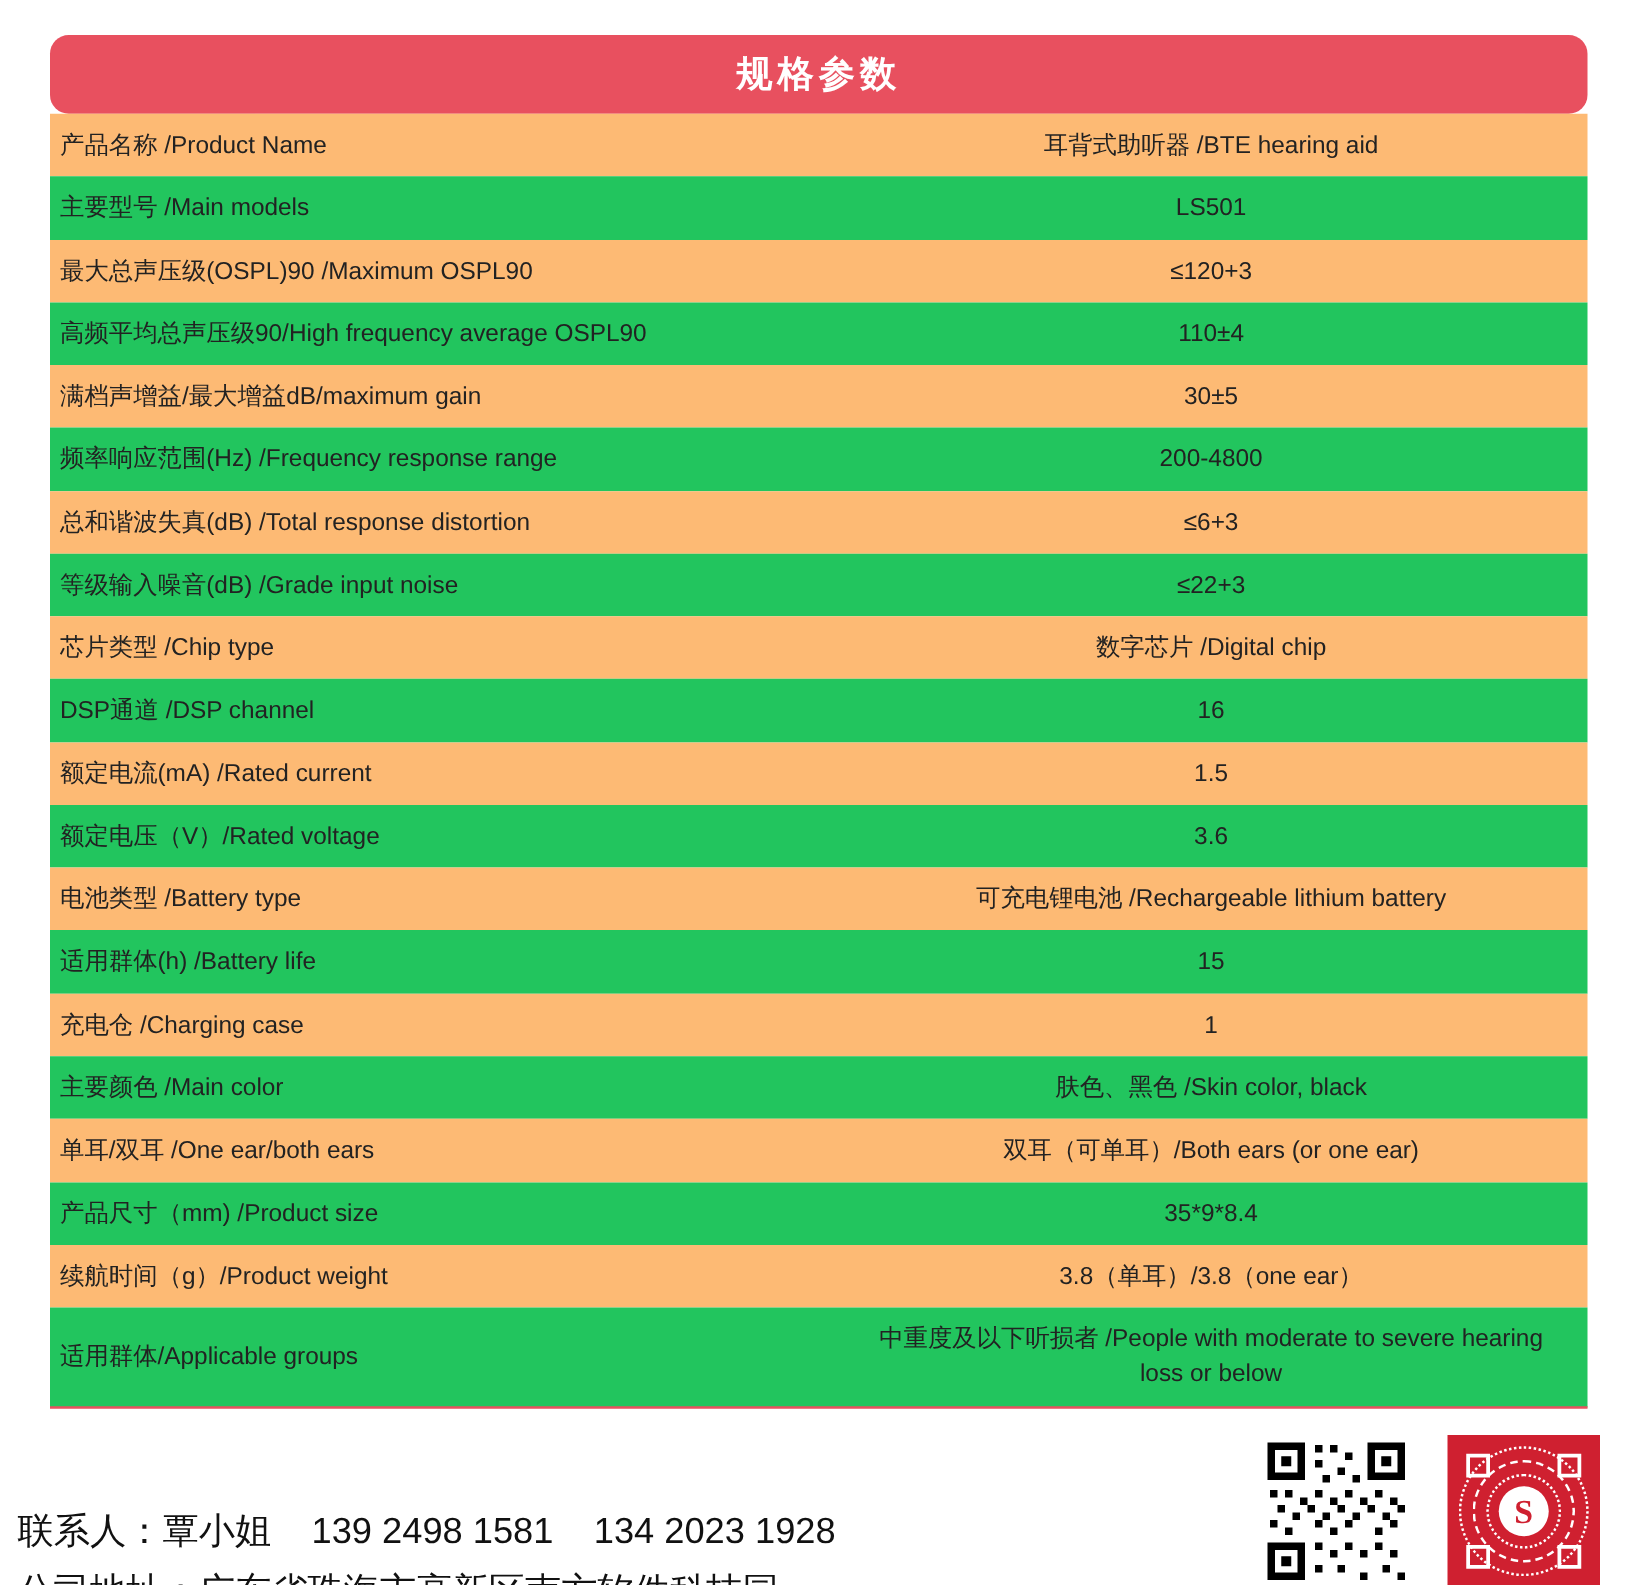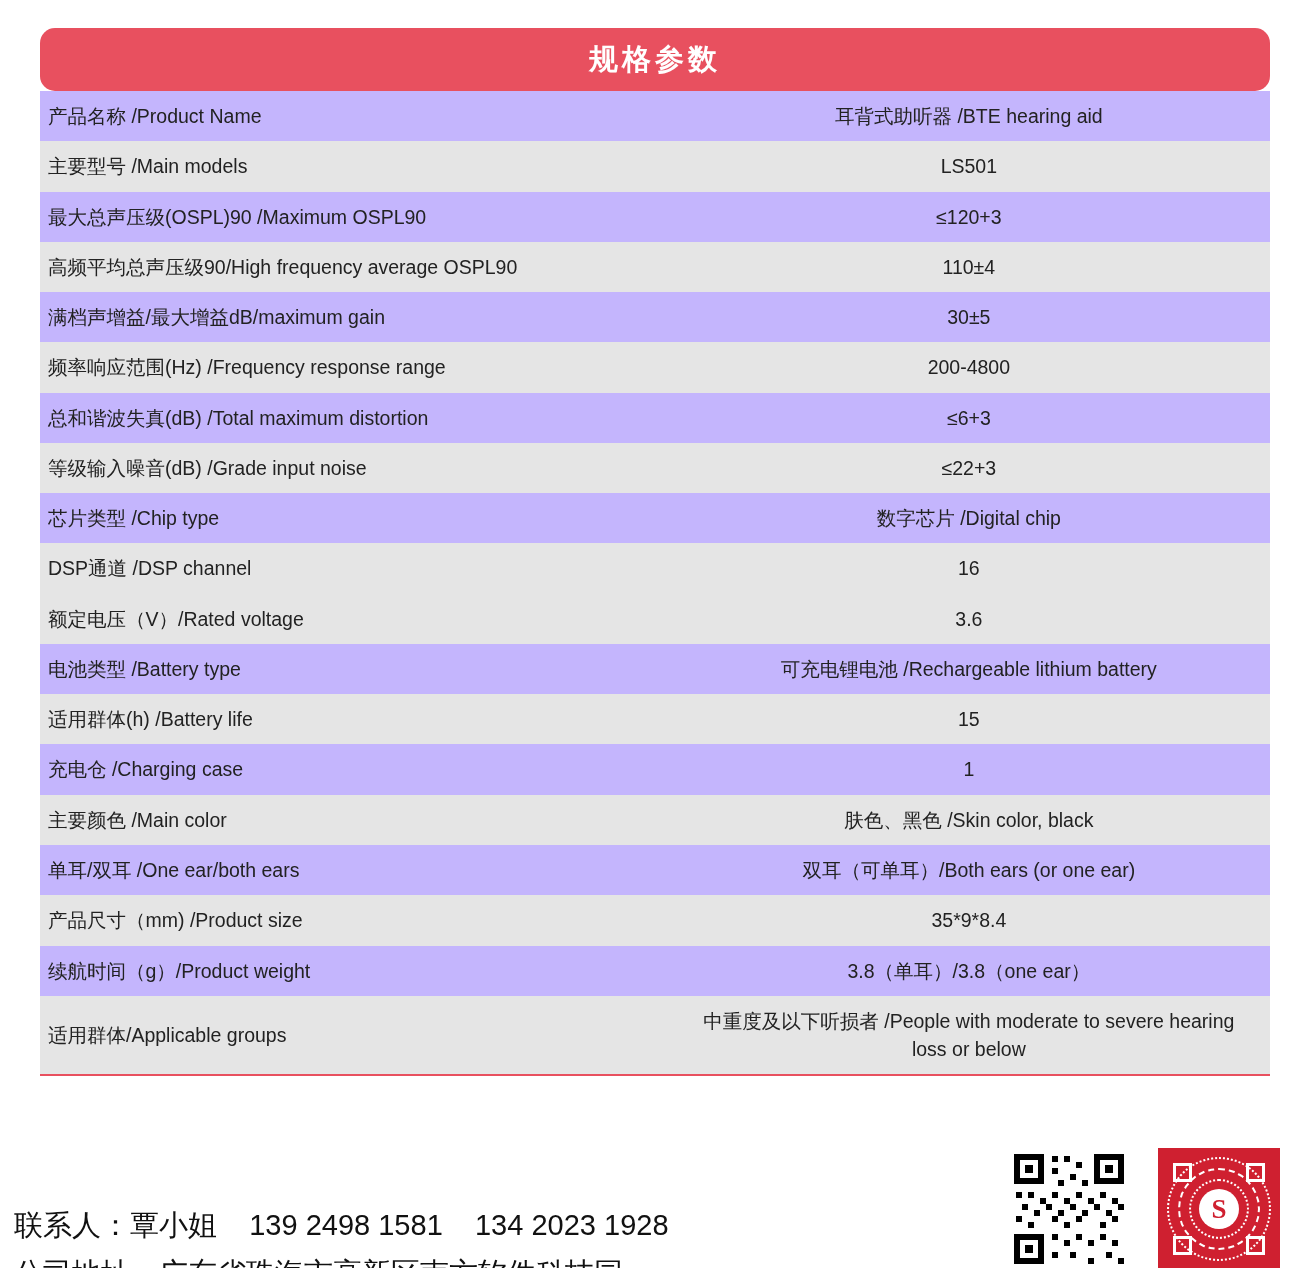--- a/index.html
+++ b/index.html
@@ -35,24 +35,24 @@
     font-weight: bold;
     letter-spacing: 4px;
   }
   .spec-table {
     margin: 0 40px;
     border-collapse: collapse;
     width: calc(100% - 80px);
     table-layout: fixed;
   }
   .spec-table tr {
-    background: #c4b5fd;
+    background: #fdba74;
   }
   .spec-table tr.alt {
-    background: #e5e5e5;
+    background: #22c55e;
     border-radius: 17px;
   }
   .spec-table td {
     padding: 11px 6px;
     font-size: 19.5px;
     color: #222;
     vertical-align: middle;
     line-height: 1.45;
   }
   .spec-table td.label {
@@ -181,34 +181,38 @@
         </tr>
         <tr>
           <td class="label">满档声增益/最大增益dB/maximum gain</td>
           <td class="value">30±5</td>
         </tr>
         <tr class="alt">
           <td class="label">频率响应范围(Hz) /Frequency response range</td>
           <td class="value">200-4800</td>
         </tr>
         <tr>
-          <td class="label">总和谐波失真(dB) /Total maximum distortion</td>
+          <td class="label">总和谐波失真(dB) /Total response distortion</td>
           <td class="value">≤6+3</td>
         </tr>
         <tr class="alt">
           <td class="label">等级输入噪音(dB) /Grade input noise</td>
           <td class="value">≤22+3</td>
         </tr>
         <tr>
           <td class="label">芯片类型 /Chip type</td>
           <td class="value">数字芯片 /Digital chip</td>
         </tr>
         <tr class="alt">
           <td class="label">DSP通道 /DSP channel</td>
           <td class="value">16</td>
+        </tr>
+        <tr>
+          <td class="label">额定电流(mA) /Rated current</td>
+          <td class="value">1.5</td>
         </tr>
         <tr class="alt">
           <td class="label">额定电压（V）/Rated voltage</td>
           <td class="value">3.6</td>
         </tr>
         <tr>
           <td class="label">电池类型 /Battery type</td>
           <td class="value">可充电锂电池 /Rechargeable lithium battery</td>
         </tr>
         <tr class="alt">

